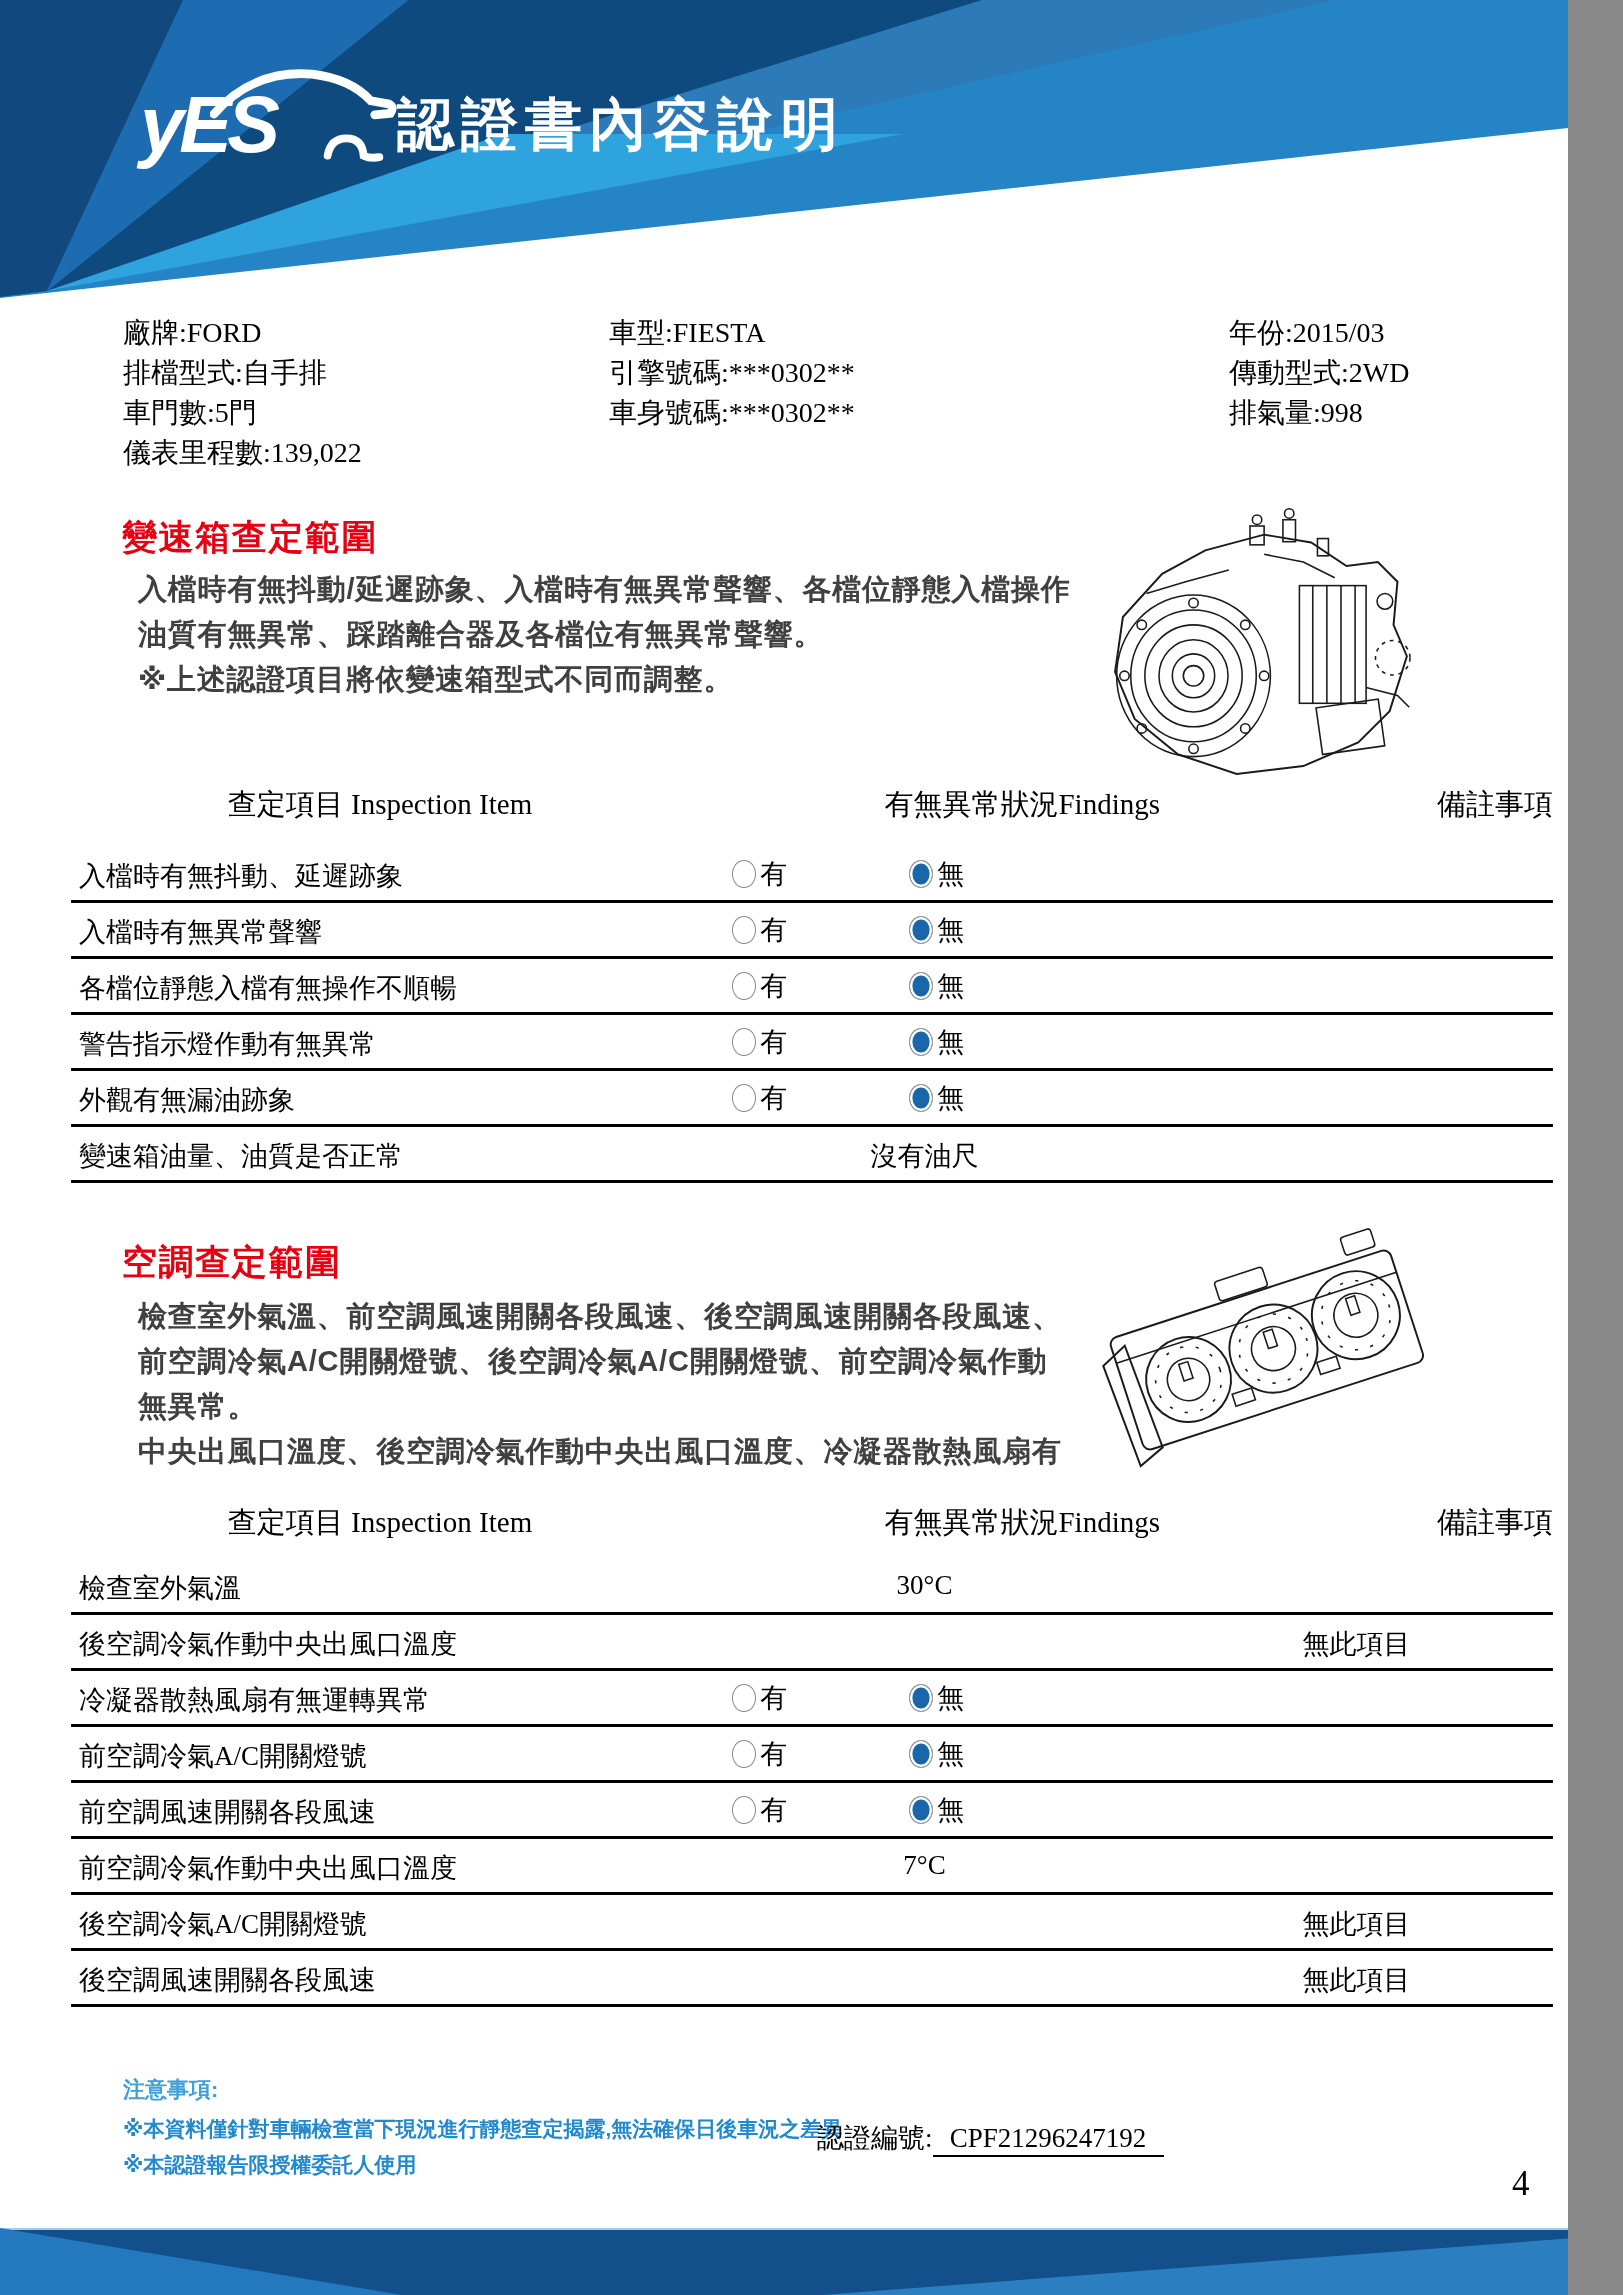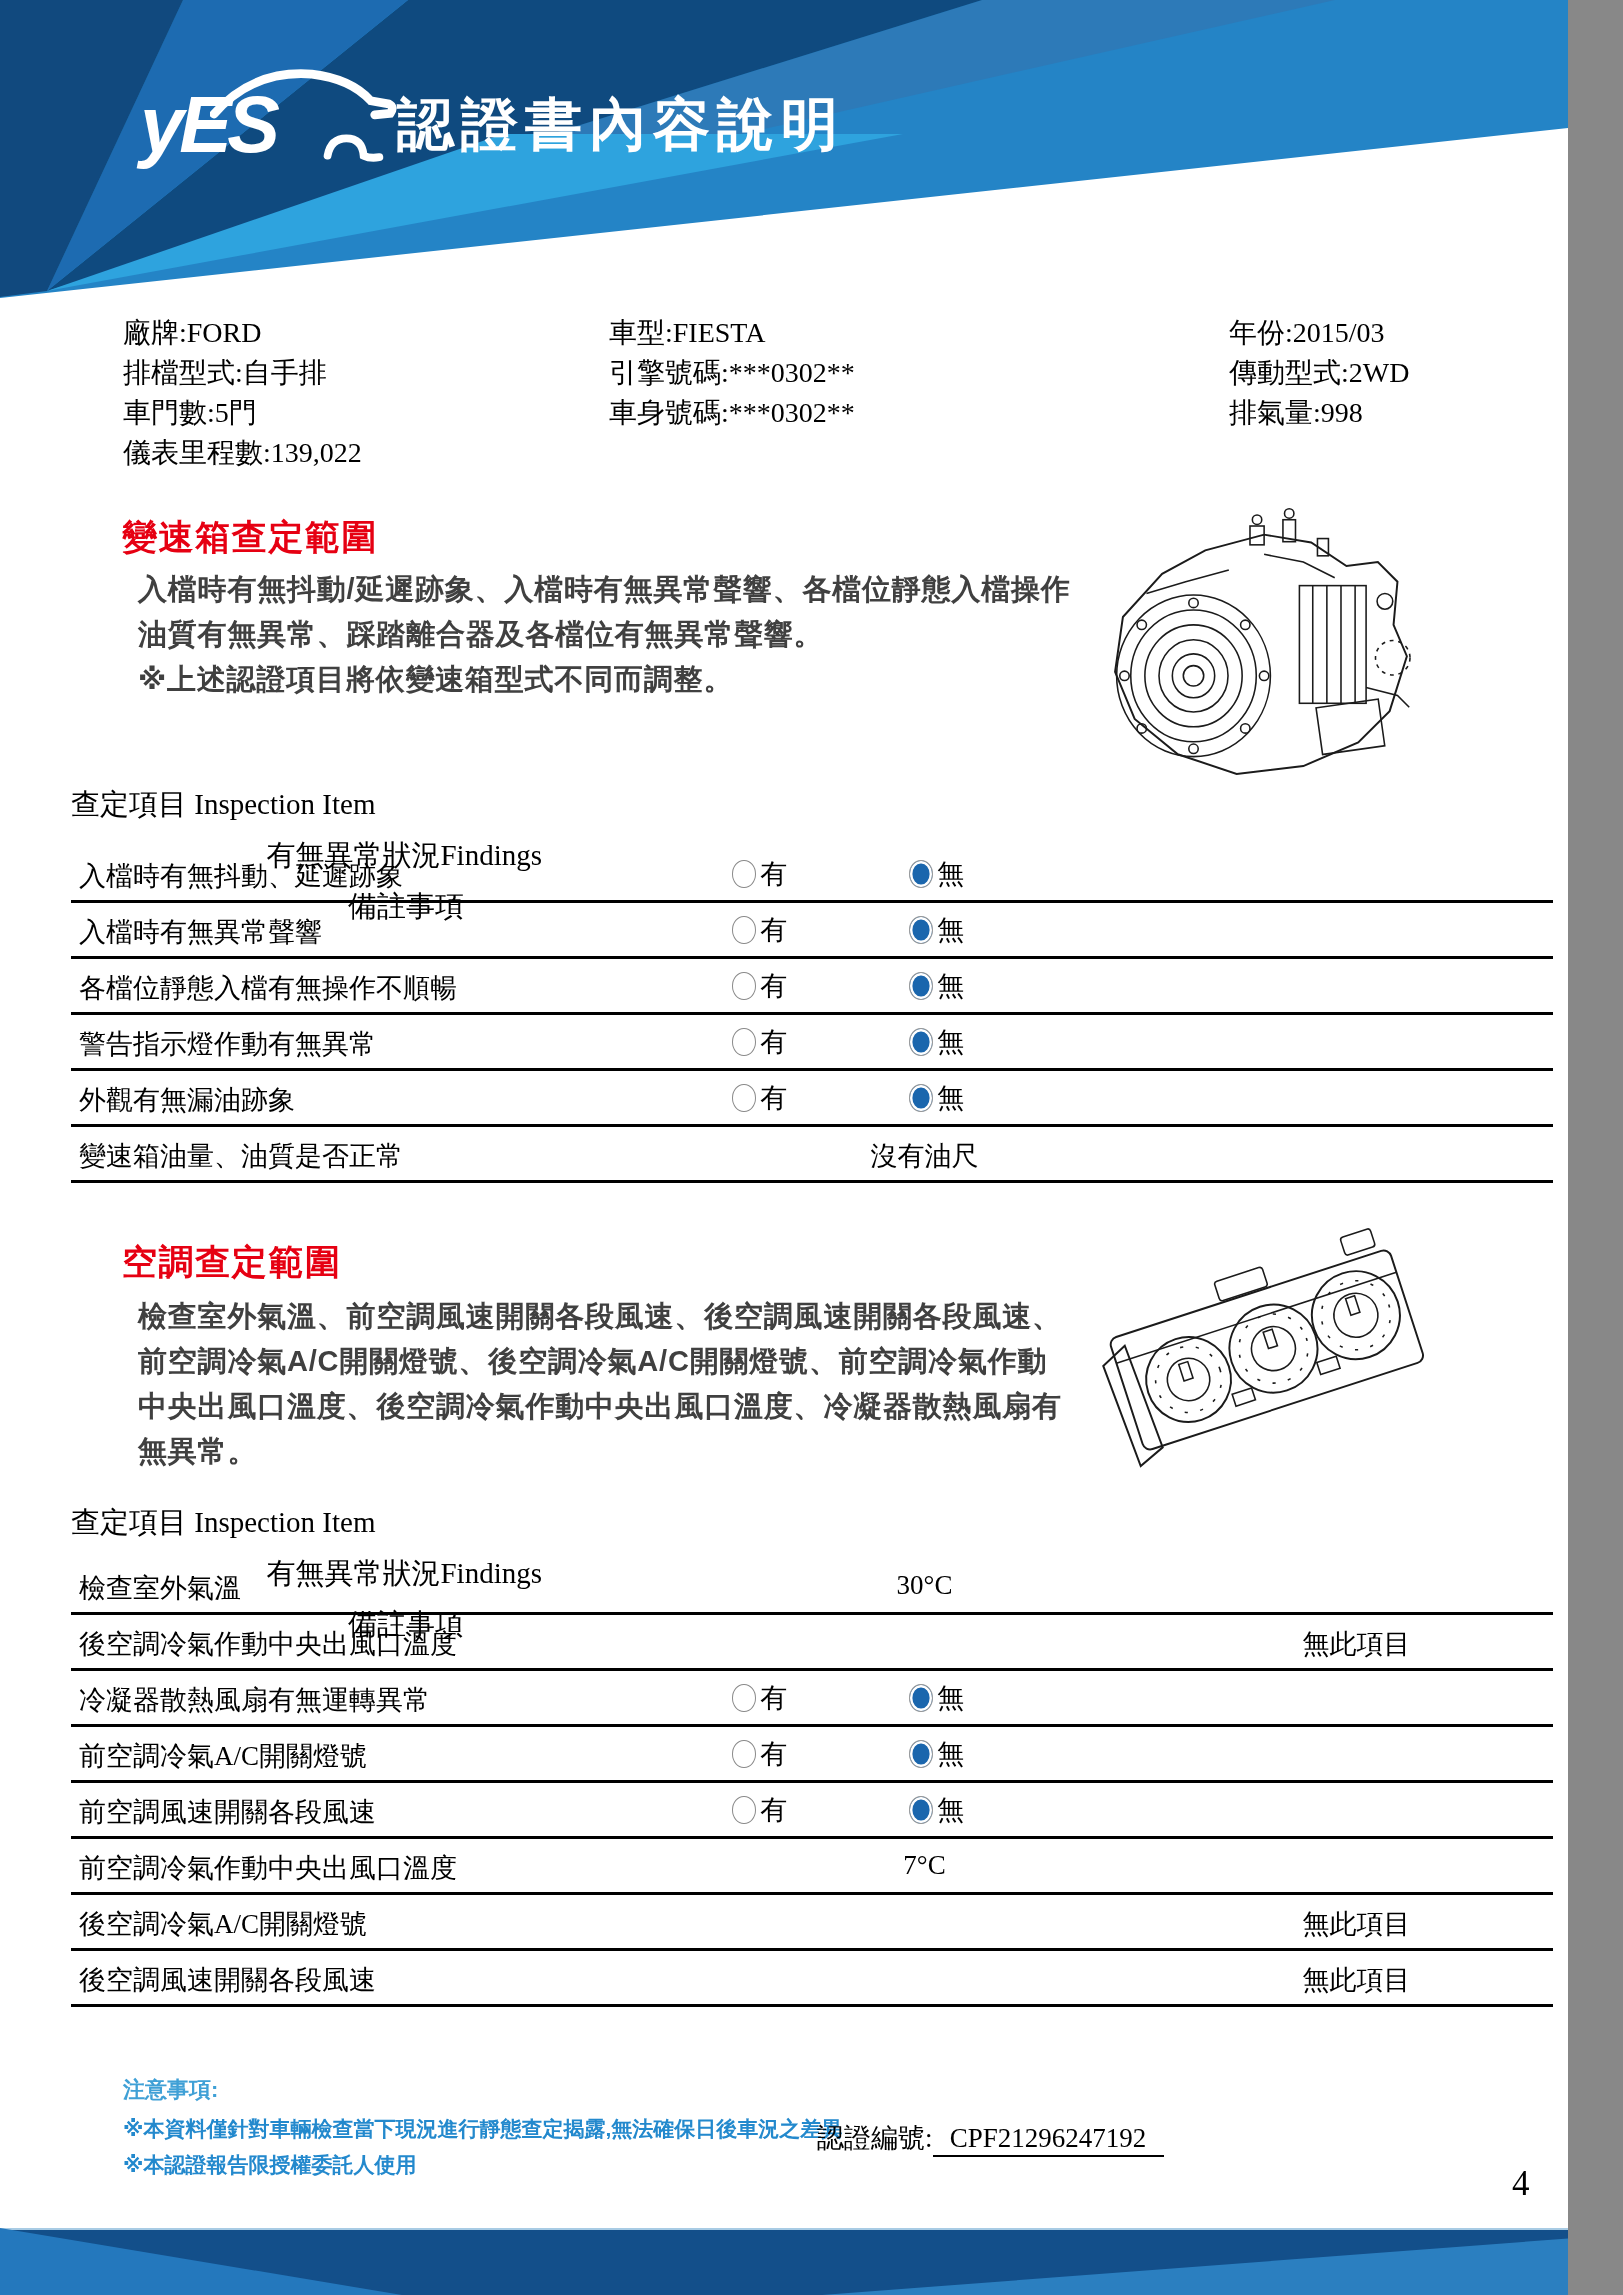--- a/index.html
+++ b/index.html
@@ -23,21 +23,21 @@
   .vinfo{position:absolute;top:313px;font-size:28px;line-height:40px;white-space:nowrap;}
   .vinfo.c1{left:123px;} .vinfo.c2{left:609px;} .vinfo.c3{left:1229px;}
   
   .sec-title{position:absolute;left:122px;margin:0;font-family:"Liberation Sans","DejaVu Sans",sans-serif;
              font-size:35px;font-weight:800;color:#e60012;letter-spacing:1.6px;}
   .sec-para{position:absolute;left:138px;font-family:"Liberation Sans","DejaVu Sans",sans-serif;
             font-size:29px;font-weight:700;line-height:45px;color:#404040;letter-spacing:0.8px;white-space:nowrap;}
   .illus{position:absolute;}
   
   .ctable{position:absolute;left:71px;width:1482px;}
-  .thead{display:flex;align-items:flex-start;font-size:29px;flex-direction:column;}
+  .thead{display:flex;align-items:flex-start;font-size:29px;}
   .thead .h-item{flex:1;text-align:center;padding-top:11px;}
   .thead .h-find{width:471px;text-align:right;padding-top:11px;}
   .thead .h-rem {width:393px;text-align:right;padding-top:11px;}
   .trow{display:flex;height:53px;border-bottom:3.9px solid #000;font-size:27px;}
   .trow .c-item{flex:1;padding:11px 0 0 7.9px;white-space:nowrap;}
   .trow .c-find{width:471px;position:relative;padding-top:11px;text-align:center;}
   .trow .c-rem {width:393px;padding-top:11px;text-align:center;}
   .rgroup{position:absolute;top:9.4px;display:flex;align-items:center;gap:4.7px;}
   .rgroup.ry{left:43px;} .rgroup.rn{left:220px;}
   .radio{display:inline-block;width:23.6px;height:28px;border:1.6px solid #8a8a8a;border-radius:50%;background:#fff;box-sizing:border-box;}
@@ -217,22 +217,22 @@
       <div class="c-item">變速箱油量、油質是否正常</div>
       <div class="c-find"><span>沒有油尺</span></div>
       <div class="c-rem"></div>
     </div>
   </div>
 
   <h2 class="sec-title" style="top:1239px;">空調查定範圍</h2>
   <div class="sec-para" style="top:1294px;">
     <div>檢查室外氣溫、前空調風速開關各段風速、後空調風速開關各段風速、</div>
     <div>前空調冷氣A/C開關燈號、後空調冷氣A/C開關燈號、前空調冷氣作動</div>
+    <div>無異常。</div>
     <div>中央出風口溫度、後空調冷氣作動中央出風口溫度、冷凝器散熱風扇有</div>
-    <div>無異常。</div>
   </div>
 
   <svg class="illus" style="left:1092px;top:1221px;" width="346" height="263" viewBox="0 0 440 335">
     <g transform="rotate(-18 220 165)">
       <rect class="lw" x="35" y="90" width="375" height="150" rx="10"></rect>
       <path class="ln" d="M35,122 L410,122"></path>
       <path class="lw" d="M18,120 L52,104 L58,242 L24,256 Z"></path>
       <rect class="ln" x="185" y="62" width="64" height="26" rx="4"></rect>
       <rect class="ln" x="355" y="58" width="40" height="24" rx="4"></rect>
       <circle class="lw" cx="116" cy="170" r="54"></circle>

